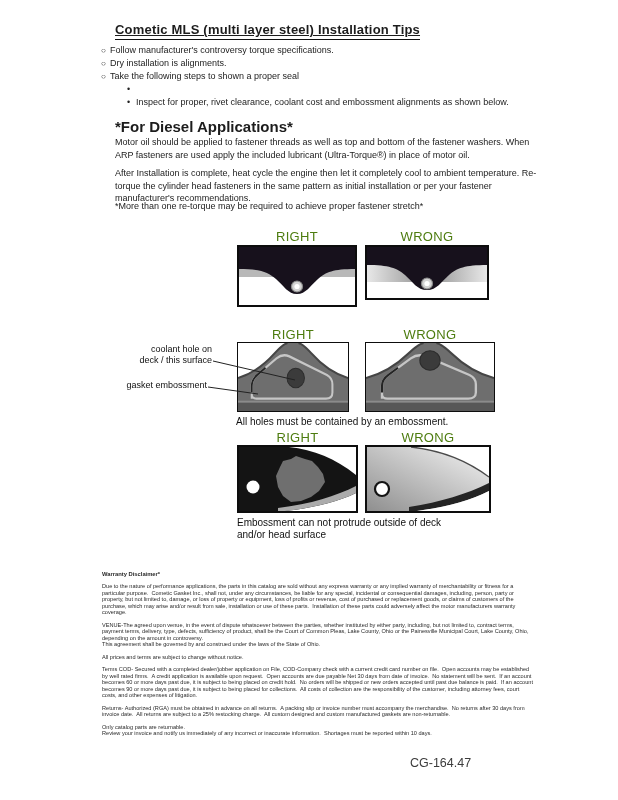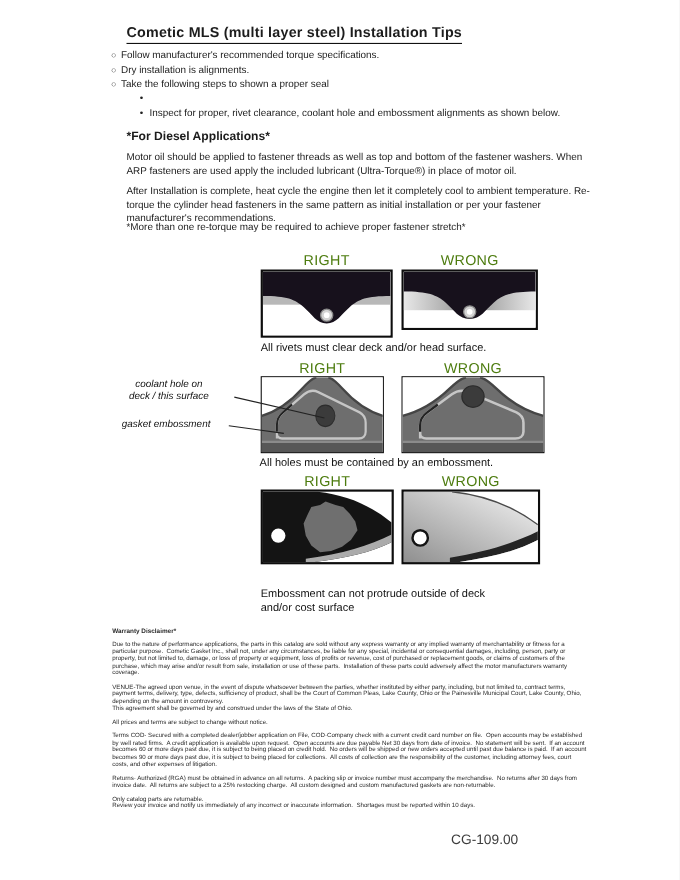--- a/index.html
+++ b/index.html
@@ -6,76 +6,76 @@
   html,body { margin:0; padding:0; background:#e8e8e8; }
   .page {
     position:relative; width:618px; height:800px; margin:0 auto;
     background:#ffffff; overflow:hidden;
     font-family:"Liberation Sans", sans-serif; color:#1c1c1c;
     -webkit-font-smoothing:antialiased;
   }
   .title {
     position:absolute; left:115px; top:22px;
     font-size:13px; font-weight:bold; letter-spacing:.2px;
-    border-bottom:1.5px solid #111; padding-bottom:2px; display:inline-block;
+    border-bottom:1.5px solid #111; padding-bottom:2px; display:inline-block;text-decoration:underline;
   }
   .bullets { position:absolute; left:101px; top:44px; font-size:9px; line-height:13px; width:450px; }
   .b-row { display:flex; }
   .b-mark { width:9px; flex:0 0 9px; font-size:8px; line-height:13px; color:#222; }
   .b-sub { margin-left:26px; }
   .b-sub .b-mark { font-size:9px; }
 
-  .diesel-heading { position:absolute; left:115px; top:118px; font-size:11px; font-weight:bold; }
+  .diesel-heading { position:absolute; left:115px; top:118px; font-size:15px; font-weight:bold; }
   .para { position:absolute; left:115px; width:424px; font-size:9px; line-height:12.5px; }
   .para1 { top:136px; }
   .para2 { top:167px; }
   .note  { top:200px; }
 
   .dlabel { position:absolute; font-size:13px; color:#4d7c0f; text-align:center; letter-spacing:.3px; }
   .dimg   { position:absolute; border:2px solid #0d0d0d; background:#fff; }
   .dimg svg { display:block; width:100%; height:100%; }
   .caption { position:absolute; font-size:10px; color:#111; line-height:11.5px; }
 
-  .callout { position:absolute; font-size:9px; line-height:10.5px; text-align:center; color:#111;font-style:italic; }
+  .callout { position:absolute; font-size:9px; line-height:10.5px; text-align:right; color:#111; }
   .callout1 { left:95px; top:344px; width:117px; }
   .callout2 { left:95px; top:380px; width:112px; }
   .leaders { position:absolute; left:0; top:0; width:618px; height:800px; pointer-events:none; }
 
   .disclaimer { position:absolute; left:102px; top:571px; width:432px; color:#2a2a2a; }
   .disclaimer h3 { margin:0 0 6px 0; font-size:5.8px; }
   .disclaimer p { margin:0 0 6px 0; font-size:5.6px; line-height:6.5px; white-space:pre-wrap; }
 
   .footer { position:absolute; left:410px; top:756px; font-size:12.5px; color:#3c3c3c; }
 </style>
 </head>
 <body>
 
 <div class="page">
 
   <div class="title">Cometic MLS (multi layer steel) Installation Tips</div>
 
   <div class="bullets">
     <div class="b-row">
       <span class="b-mark">○</span>
-      <span>Follow manufacturer's recommended torque specifications.</span>
+      <span>Follow manufacturer's controversy torque specifications.</span>
     </div>
     <div class="b-row">
       <span class="b-mark">○</span>
       <span>Dry installation is alignments.</span>
     </div>
     <div class="b-row">
       <span class="b-mark">○</span>
       <span>Take the following steps to shown a proper seal</span>
     </div>
     <div class="b-row b-sub">
       <span class="b-mark">•</span>
     </div>
     <div class="b-row b-sub">
       <span class="b-mark">•</span>
-      <span>Inspect for proper, rivet clearance, coolant hole and embossment alignments as shown below.</span>
+      <span>Inspect for proper, rivet clearance, coolant cost and embossment alignments as shown below.</span>
     </div>
   </div>
 
   <div class="diesel-heading">*For Diesel Applications*</div>
   <div class="para para1">Motor oil should be applied to fastener threads as well as top and bottom of the fastener washers. When ARP fasteners are used apply the included lubricant (Ultra-Torque®) in place of motor oil.</div>
   <div class="para para2">After Installation is complete, heat cycle the engine then let it completely cool to ambient temperature. Re-torque the cylinder head fasteners in the same pattern as initial installation or per your fastener manufacturer's recommendations.</div>
   <div class="para note">*More than one re-torque may be required to achieve proper fastener stretch*</div>
 
   <div class="dlabel" style="left:237px; top:229px; width:120px;">RIGHT</div>
   <div class="dlabel" style="left:365px; top:229px; width:124px;">WRONG</div>
@@ -100,21 +100,20 @@
         </linearGradient>
       </defs>
       <rect x="0" y="0" width="120" height="51" fill="#ffffff"></rect>
       <rect x="0" y="18" width="120" height="17" fill="url(#g1)"></rect>
       <path d="M0 0 H120 V18 C98 18 90 21 82 28 C74 35 70 43 60 43 C50 43 46 35 38 28 C30 21 22 18 0 18 Z" fill="#17111c"></path>
       <circle cx="60" cy="36.5" r="5.5" fill="#d4d4d4" stroke="#8a8a8a" stroke-width="1.2"></circle>
       <circle cx="60" cy="36.5" r="2.6" fill="#ffffff"></circle>
     </svg>
   </div>
 
-  <div class="caption" style="left:237px; top:311px;">All rivets must clear deck and/or head surface.</div>
 
   <div class="dlabel" style="left:237px; top:327px; width:112px;">RIGHT</div>
   <div class="dlabel" style="left:365px; top:327px; width:130px;">WRONG</div>
 
   <div class="callout callout1">
     <div>coolant hole on</div>
     <div>deck / this surface</div>
   </div>
   <div class="callout callout2">gasket embossment</div>
 
@@ -170,37 +169,37 @@
       </defs>
       <rect x="0" y="0" width="122" height="64" fill="url(#g2)"></rect>
       <path d="M44 0 L122 0 L122 30 C98 12 72 3 44 0 Z" fill="#ffffff"></path>
       <path d="M44 0 C72 3 98 12 122 30" fill="none" stroke="#4a4a4a" stroke-width="1.3"></path>
       <path d="M50 64 C78 60 103 54 122 44 L122 36 C100 47 74 55 42 60 L42 64 Z" fill="#242424"></path>
       <path d="M122 44 L122 64 L50 64 C78 60 103 54 122 44 Z" fill="#ffffff"></path>
       <circle cx="15" cy="42" r="7" fill="#ffffff" stroke="#141414" stroke-width="2.2"></circle>
     </svg>
   </div>
 
-  <div class="caption" style="left:237px; top:517px;margin-top:18px;">
+  <div class="caption" style="left:237px; top:517px;">
     <div>Embossment can not protrude outside of deck</div>
-    <div>and/or cost surface</div>
+    <div>and/or head surface</div>
   </div>
 
   <svg class="leaders">
     <line x1="213" y1="361" x2="295" y2="380" stroke="#222" stroke-width="1"></line>
     <line x1="208" y1="387" x2="258" y2="394" stroke="#222" stroke-width="1"></line>
   </svg>
 
   <div class="disclaimer">
     <h3>Warranty Disclaimer*</h3>
     <p>Due to the nature of performance applications, the parts in this catalog are sold without any express warranty or any implied warranty of merchantability or fitness for a particular purpose.  Cometic Gasket Inc., shall not, under any circumstances, be liable for any special, incidental or consequential damages, including, person, party or property, but not limited to, damage, or loss of property or equipment, loss of profits or revenue, cost of purchased or replacement goods, or claims of customers of the purchase, which may arise and/or result from sale, installation or use of these parts.  Installation of these parts could adversely affect the motor manufacturers warranty coverage.</p>
     <p>VENUE-The agreed upon venue, in the event of dispute whatsoever between the parties, whether instituted by either party, including, but not limited to, contract terms, payment terms, delivery, type, defects, sufficiency of product, shall be the Court of Common Pleas, Lake County, Ohio or the Painesville Municipal Court, Lake County, Ohio, depending on the amount in controversy.
 This agreement shall be governed by and construed under the laws of the State of Ohio.</p>
     <p>All prices and terms are subject to change without notice.</p>
     <p>Terms COD- Secured with a completed dealer/jobber application on File, COD-Company check with a current credit card number on file.  Open accounts may be established by well rated firms.  A credit application is available upon request.  Open accounts are due payable Net 30 days from date of invoice.  No statement will be sent.  If an account becomes 60 or more days past due, it is subject to being placed on credit hold.  No orders will be shipped or new orders accepted until past due balance is paid.  If an account becomes 90 or more days past due, it is subject to being placed for collections.  All costs of collection are the responsibility of the customer, including attorney fees, court costs, and other expenses of litigation.</p>
     <p>Returns- Authorized (RGA) must be obtained in advance on all returns.  A packing slip or invoice number must accompany the merchandise.  No returns after 30 days from invoice date.  All returns are subject to a 25% restocking charge.  All custom designed and custom manufactured gaskets are non-returnable.</p>
     <p>Only catalog parts are returnable.
 Review your invoice and notify us immediately of any incorrect or inaccurate information.  Shortages must be reported within 10 days.</p>
   </div>
 
-  <div class="footer">CG-109.00</div>
+  <div class="footer">CG-164.47</div>
 
 </div>
 
 </body></html>

